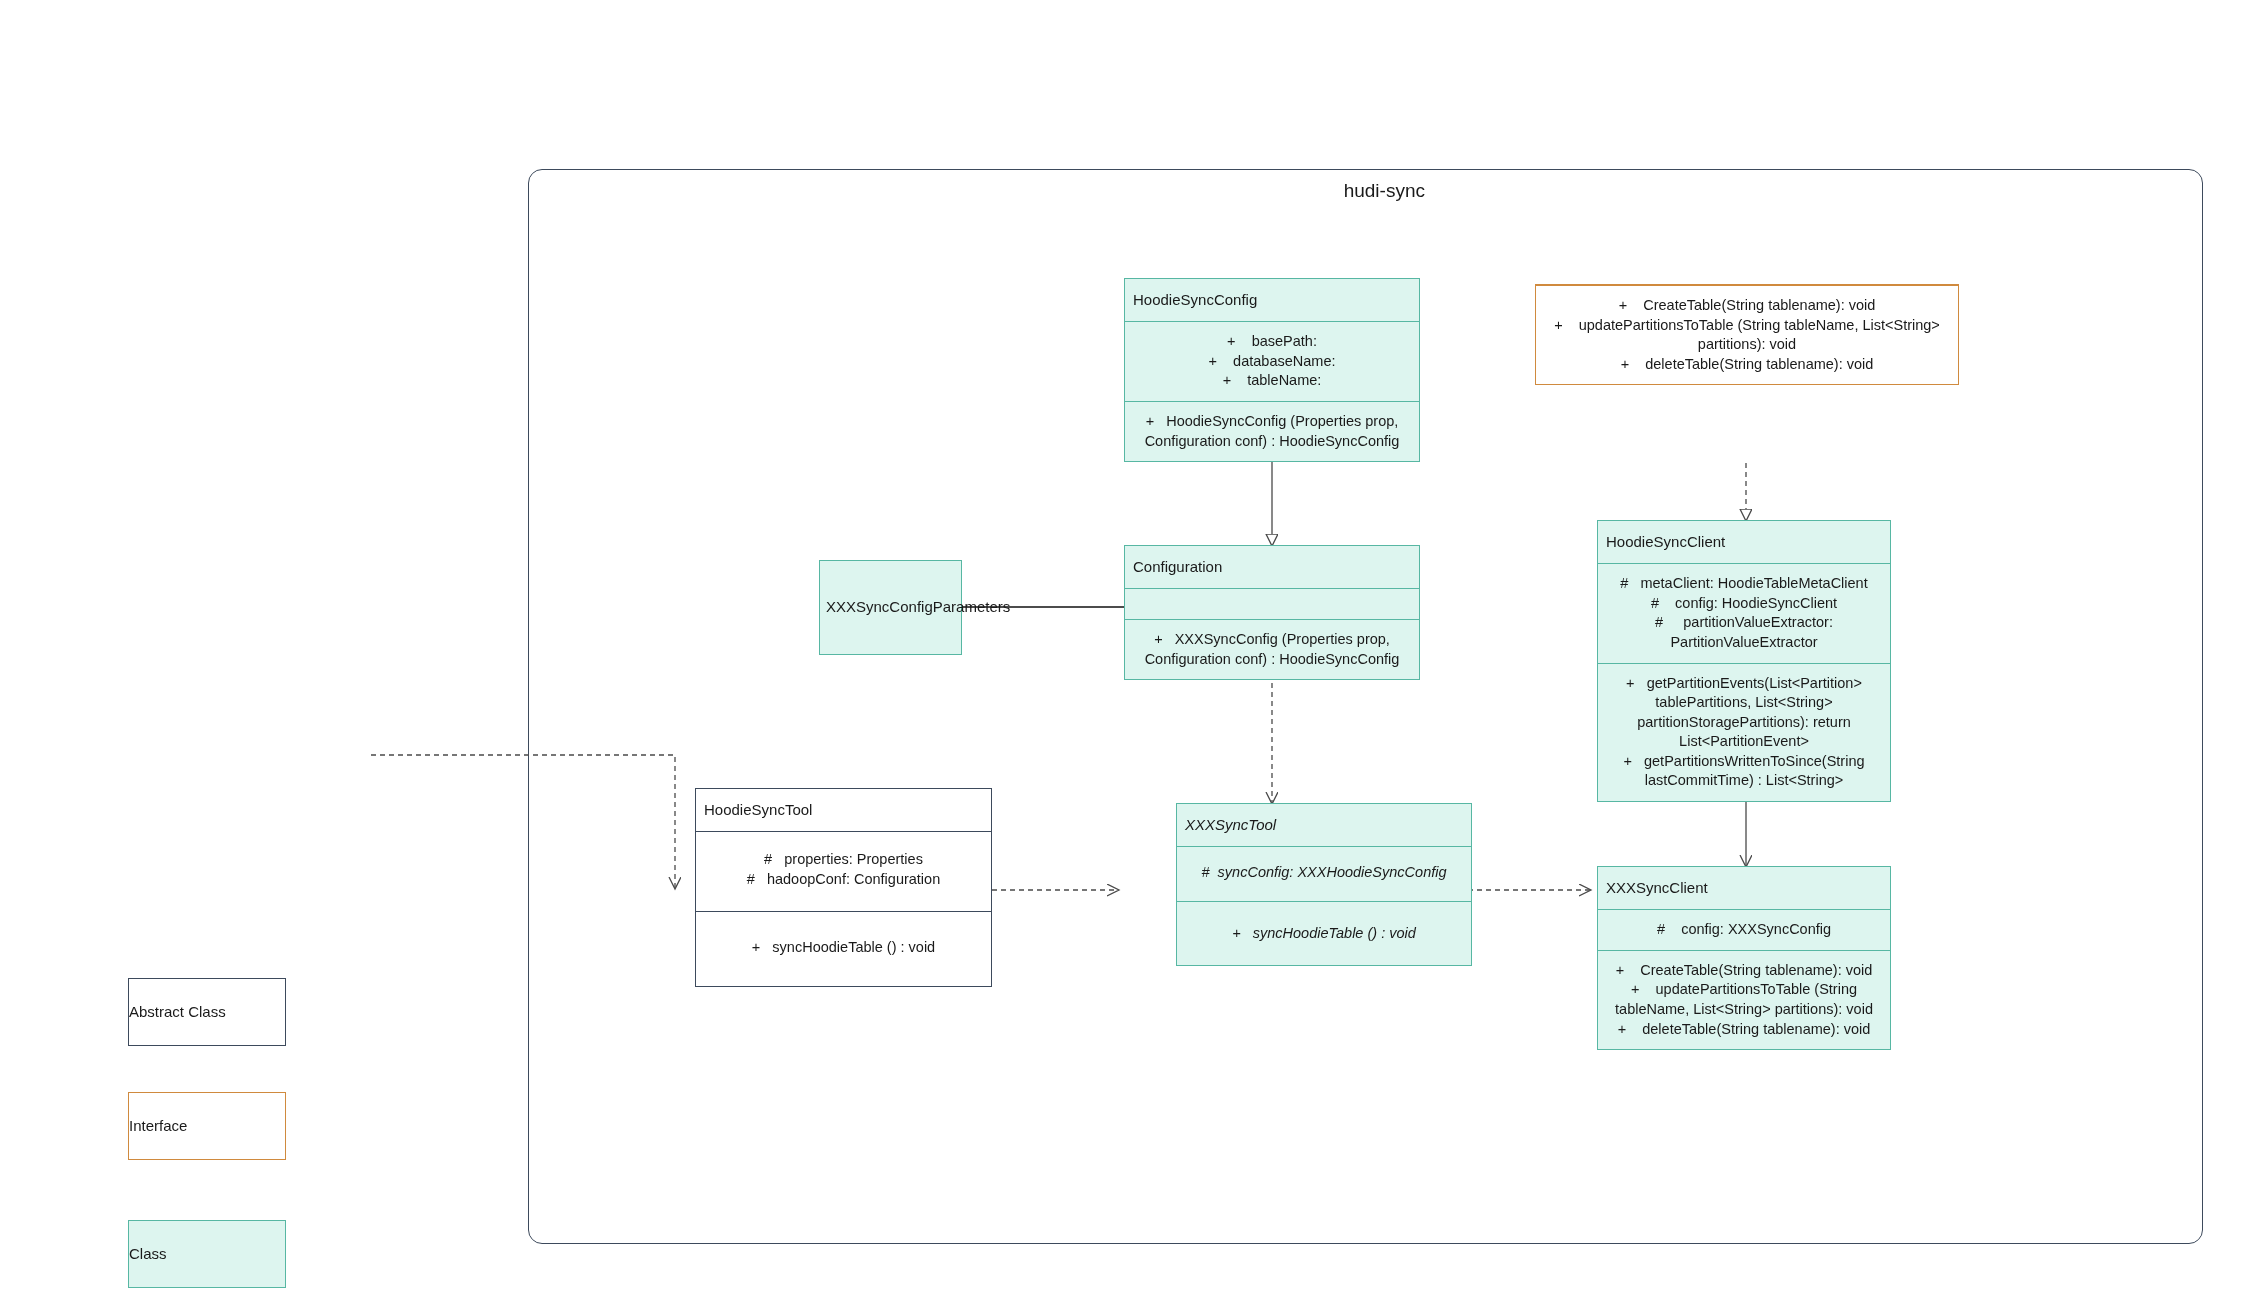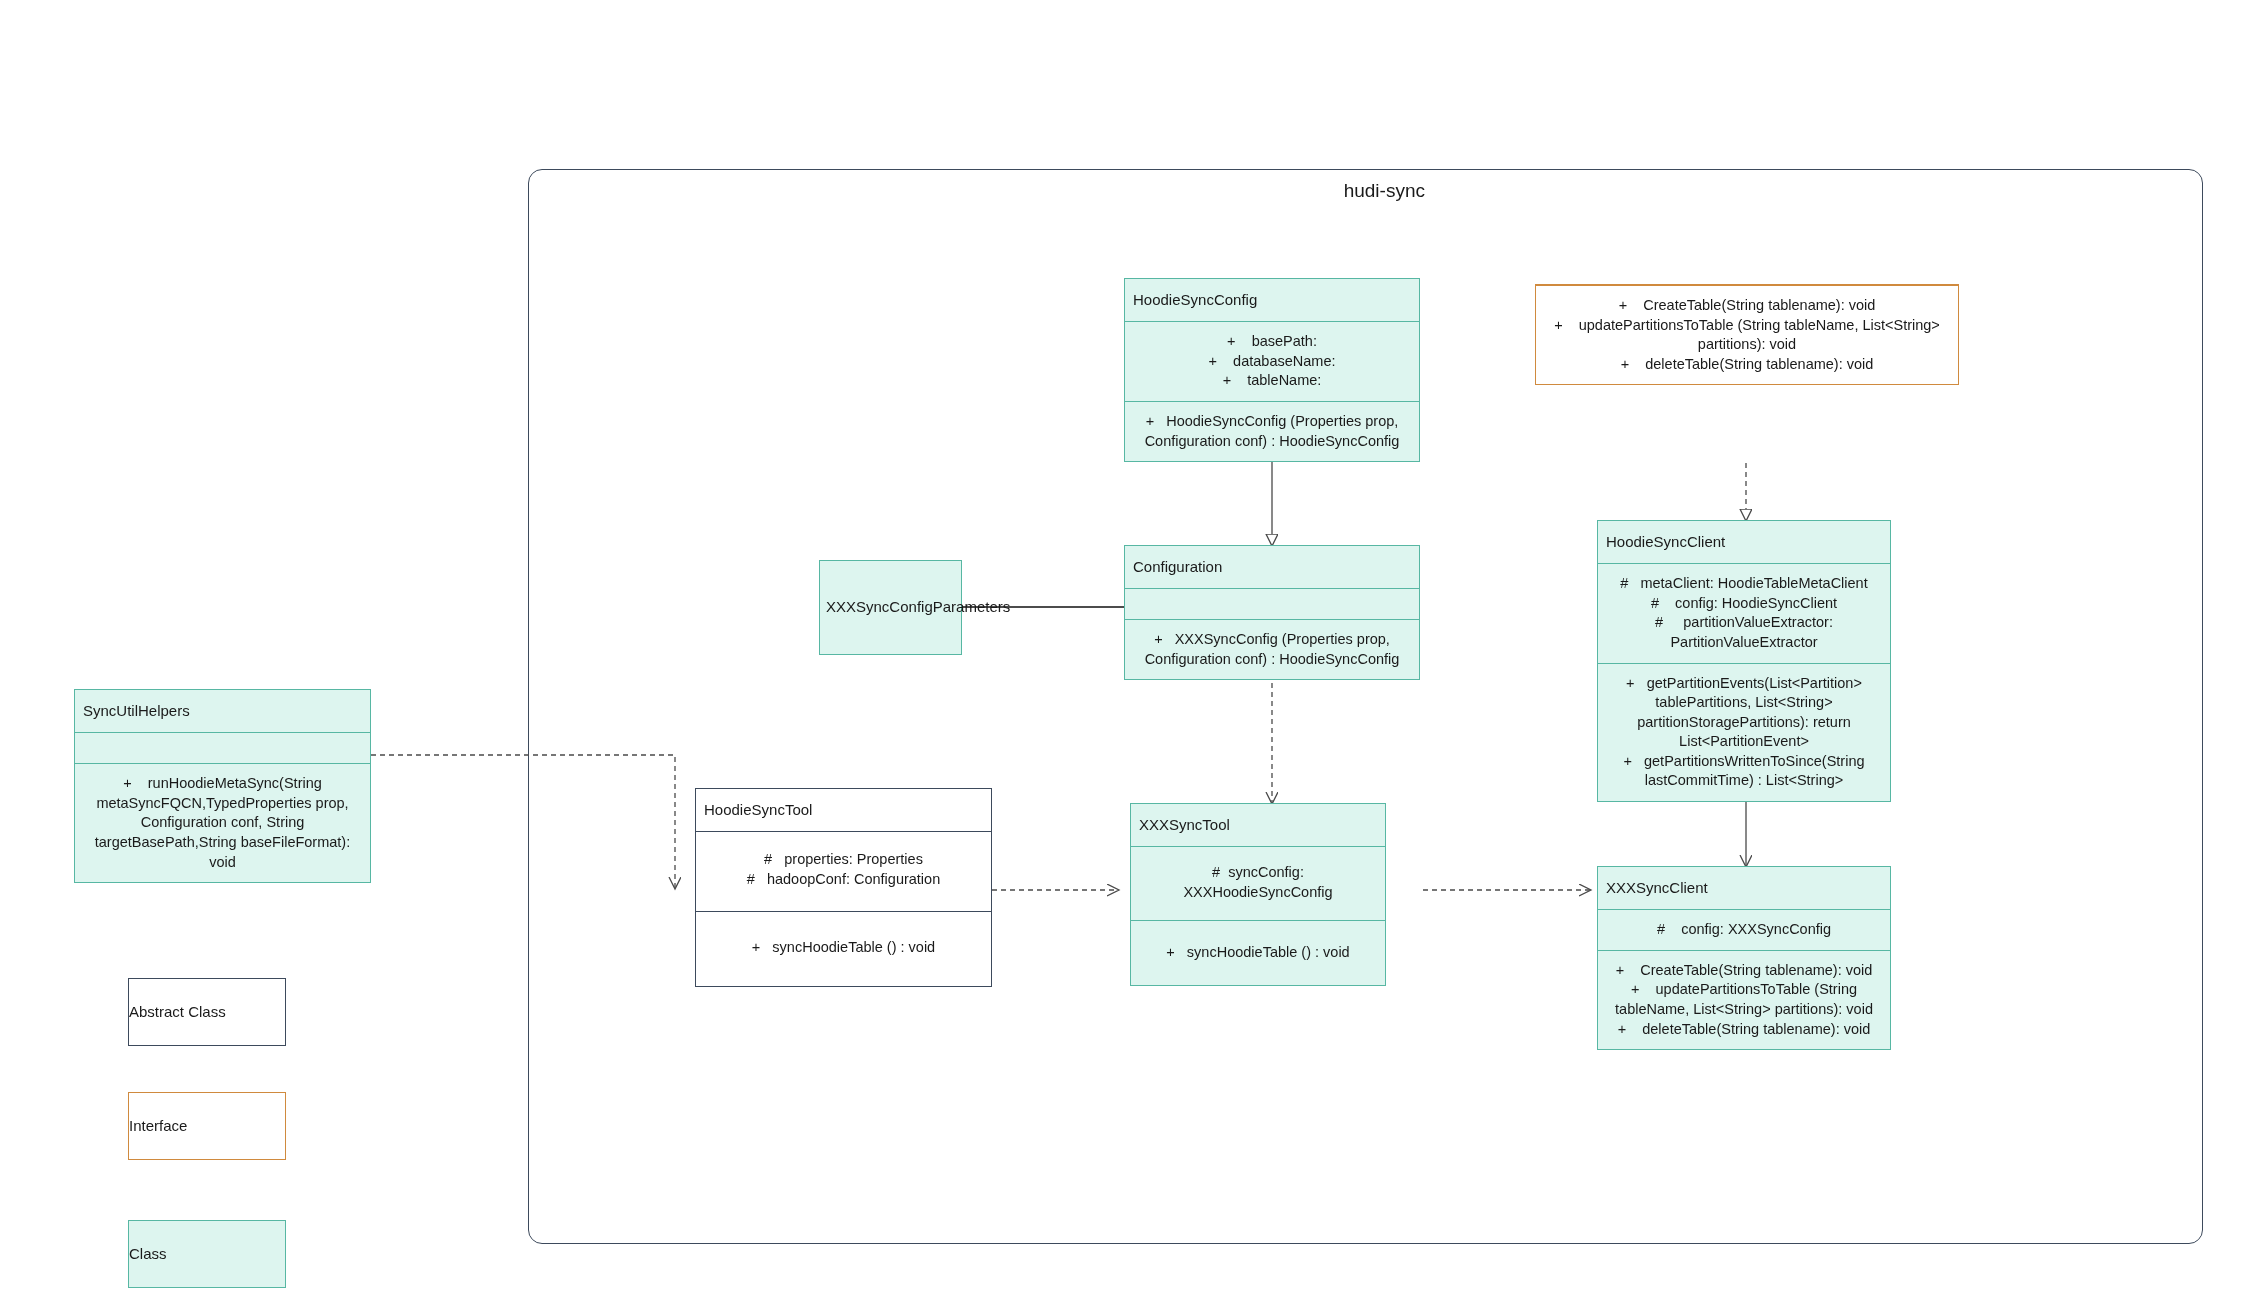--- a/index.html
+++ b/index.html
@@ -177,40 +177,33 @@
     <div class="sect empty"></div>
     <div class="sect">
       <div class="line">+   XXXSyncConfig (Properties prop, Configuration conf) : HoodieSyncConfig</div>
     </div>
   </div>
 
   <div class="plain-box" style="left:819px; top:560px; width:143px; height:95px;">
     <span>XXXSyncConfigParameters</span>
   </div>
 
-  <div class="node class" style="left:74px; top:689px; width:297px;">
-    <div class="title">SyncUtilHelpers</div>
-    <div class="sect empty"></div>
-    <div class="sect">
-      <div class="line">+    runHoodieMetaSync(String metaSyncFQCN,TypedProperties prop, Configuration conf, String targetBasePath,String baseFileFormat): void</div>
-    </div>
-  </div>
 
   <div class="node abstract" style="left:695px; top:788px; width:297px;">
     <div class="title">HoodieSyncTool</div>
     <div class="sect" style="padding:18px 8px 22px 8px;">
       <div class="line">#   properties: Properties</div>
       <div class="line">#   hadoopConf: Configuration</div>
     </div>
     <div class="sect" style="padding:26px 8px 28px 8px;">
       <div class="line">+   syncHoodieTable () : void</div>
     </div>
   </div>
 
-  <div class="node class" style="left:1130px; top:803px; width:256px;">
+  <div class="node class" style="left:1176px; top:803px; width:296px;font-style:italic;">
     <div class="title">XXXSyncTool</div>
     <div class="sect" style="padding:16px 8px 18px 8px;">
       <div class="line">#  syncConfig: XXXHoodieSyncConfig</div>
     </div>
     <div class="sect" style="padding:22px 8px 22px 8px;">
       <div class="line">+   syncHoodieTable () : void</div>
     </div>
   </div>
 
   <div class="node class" style="left:1597px; top:866px; width:294px;">

